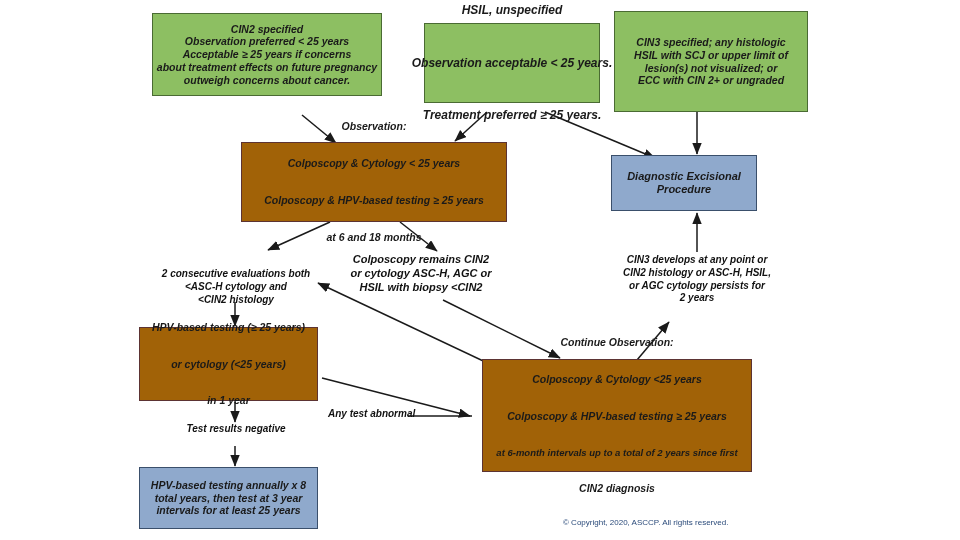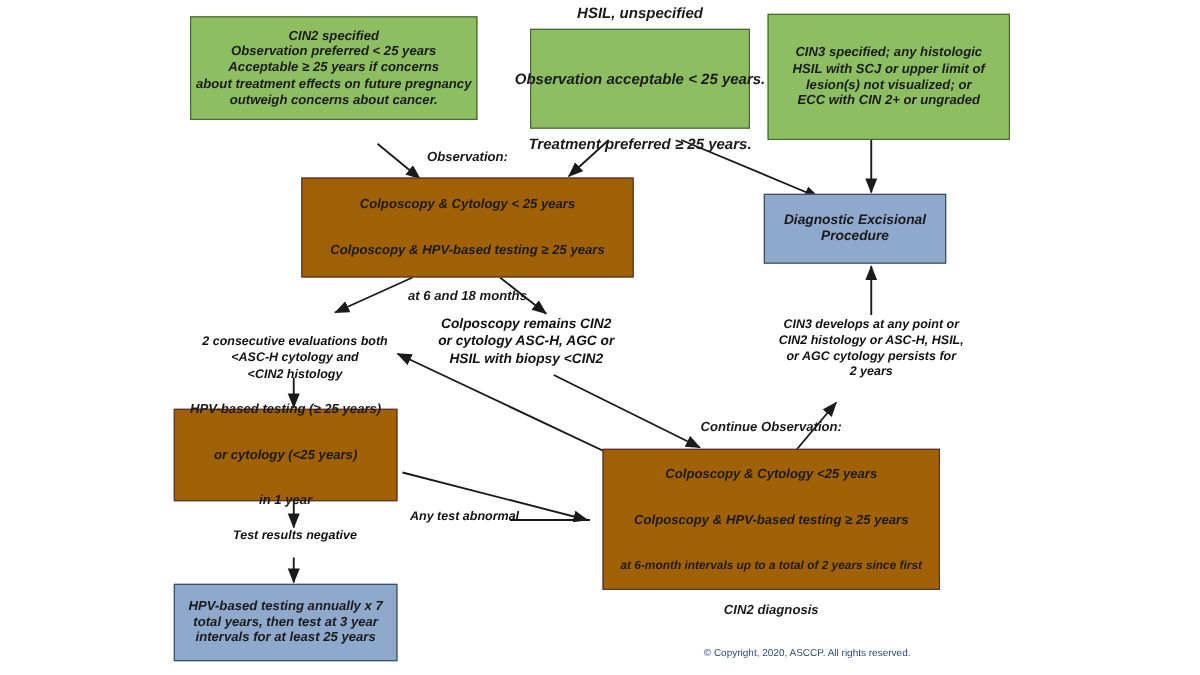--- a/index.html
+++ b/index.html
@@ -206,21 +206,21 @@
 
   <div class="label" style="left:160px; top:423px; width:152px; font-size:10px;">
     <span class="line">Test results negative</span>
   </div>
 
   <div class="label" style="left:328px; top:408px; width:82px; font-size:10px; text-align:left;">
     <span class="line">Any test abnormal</span>
   </div>
 
   <div class="box blue" style="left:139px; top:467px; width:179px; height:62px; font-size:10.5px;">
-    <span class="line">HPV-based testing annually x 7</span>
+    <span class="line">HPV-based testing annually x 8</span>
     <span class="line">total years, then test  at 3 year</span>
     <span class="line">intervals for at least 25 years</span>
   </div>
 
   <div class="footer-note" style="left:563px; top:518px;">© Copyright, 2020, ASCCP. All rights reserved.</div>
 
   <div class="ascp-logo" style="left:741px; top:508px;margin-top:36px;">
     <span class="txt">ASCP</span>
     <span class="ring"></span>
   </div>

